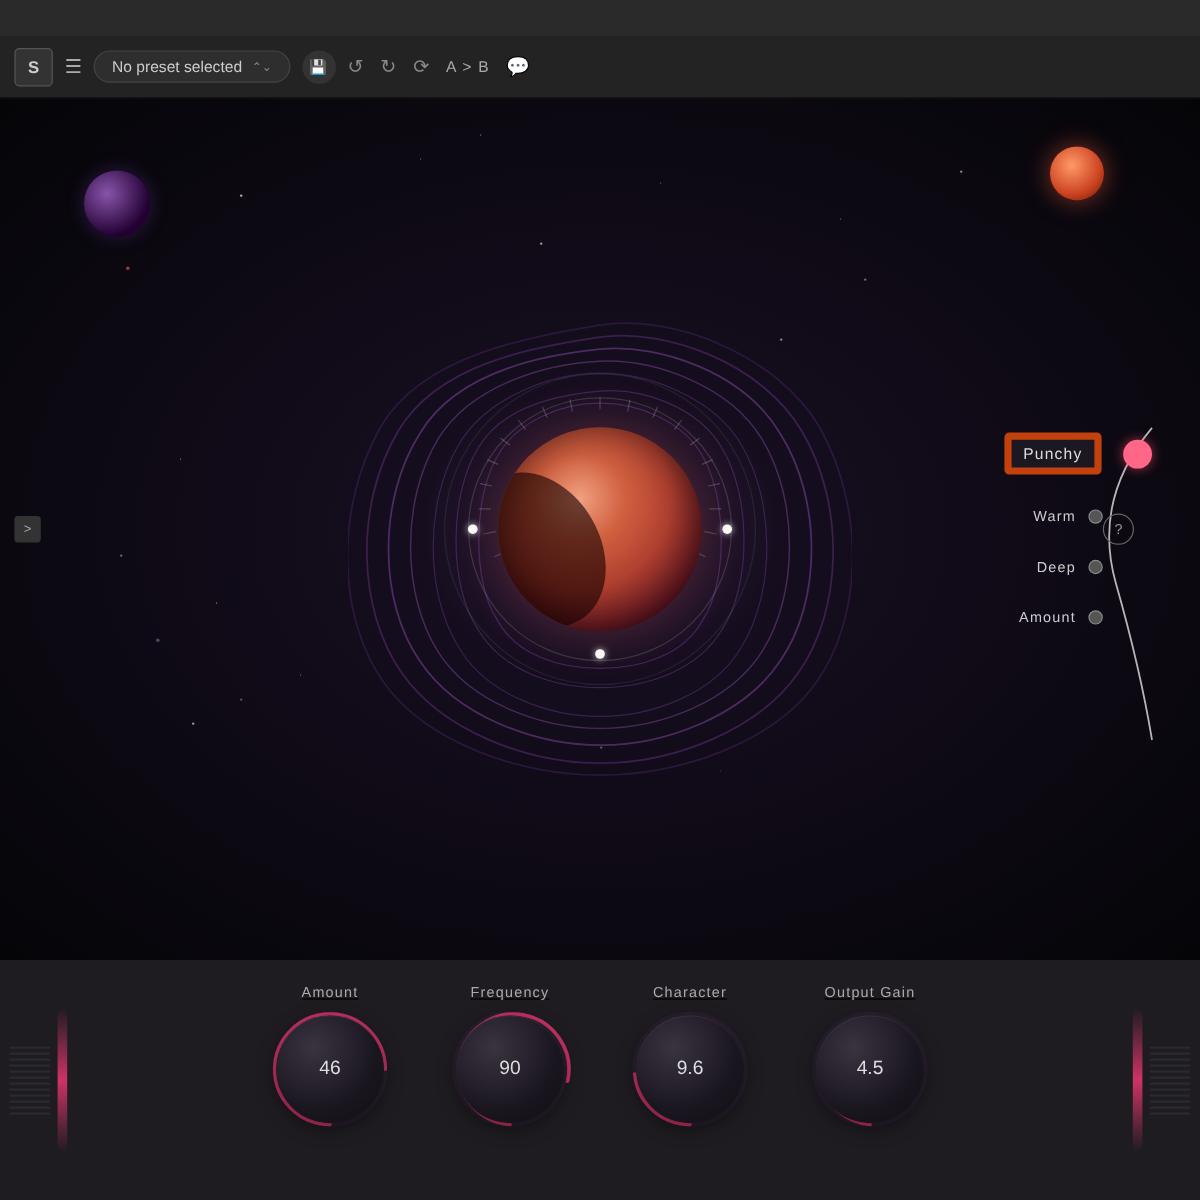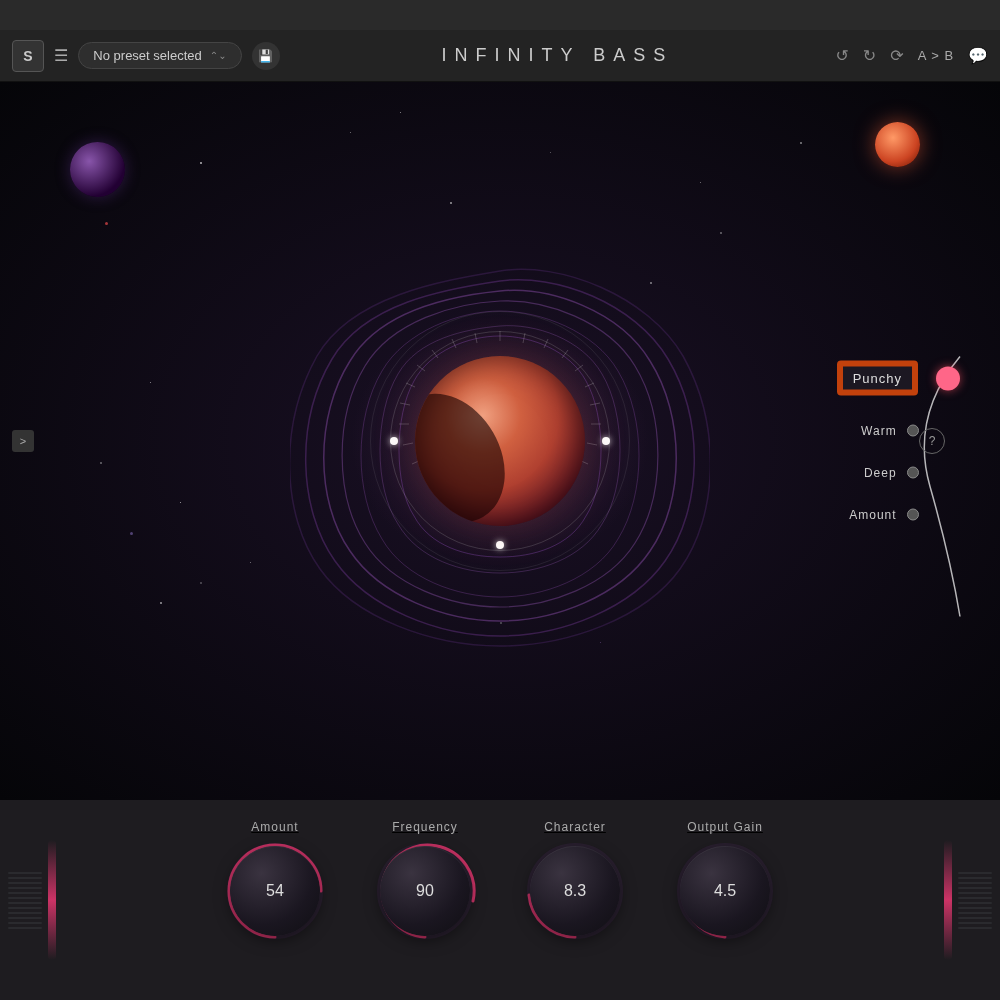--- a/index.html
+++ b/index.html
@@ -529,21 +529,20 @@
       <span>S</span>
     </div>
     <span class="toolbar-menu-icon">☰</span>
     <div class="preset-selector">
       <span>No preset selected</span>
       <span class="arrow">⌃⌄</span>
     </div>
     <div class="toolbar-save-icon">
       <span>💾</span>
     </div>
-    <div class="plugin-title">INFINITY BASS</div>
     <div class="toolbar-controls">
       <span>↺</span>
       <span>↻</span>
       <span>⟳</span>
       <span class="toolbar-ab">A &gt; B</span>
       <span>💬</span>
     </div>
   </div>
 
   <div class="visualizer-area">
@@ -711,21 +710,21 @@
     <div class="side-glow right" style="position:absolute;"></div>
 
     <div class="knob-group">
       <div class="knob-label">Amount</div>
       <div class="knob-container">
         <svg class="knob-arc" viewBox="0 0 102 102">
           <circle cx="51" cy="51" r="46" fill="none" stroke="#2a2030" stroke-width="4"></circle>
           <path d="M 51 97 A 46 46 0 1 1 97 51" fill="none" stroke="#cc3366" stroke-width="3" stroke-linecap="round"></path>
         </svg>
         <div class="knob">
-          <div class="knob-value">54</div>
+          <div class="knob-value">46</div>
         </div>
       </div>
     </div>
 
     <div class="knob-group">
       <div class="knob-label">Frequency</div>
       <div class="knob-container">
         <svg class="knob-arc" viewBox="0 0 102 102">
           <circle cx="51" cy="51" r="46" fill="none" stroke="#2a2030" stroke-width="4"></circle>
           <path d="M 51 97 A 46 46 0 1 1 99 61" fill="none" stroke="#cc3366" stroke-width="3" stroke-linecap="round"></path>
@@ -737,21 +736,21 @@
     </div>
 
     <div class="knob-group">
       <div class="knob-label">Character</div>
       <div class="knob-container">
         <svg class="knob-arc" viewBox="0 0 102 102">
           <circle cx="51" cy="51" r="46" fill="none" stroke="#2a2030" stroke-width="4"></circle>
           <path d="M 51 97 A 46 46 0 0 1 5 55" fill="none" stroke="#cc3366" stroke-width="3" stroke-linecap="round"></path>
         </svg>
         <div class="knob">
-          <div class="knob-value">8.3</div>
+          <div class="knob-value">9.6</div>
         </div>
       </div>
     </div>
 
     <div class="knob-group">
       <div class="knob-label">Output Gain</div>
       <div class="knob-container">
         <svg class="knob-arc" viewBox="0 0 102 102">
           <circle cx="51" cy="51" r="46" fill="none" stroke="#2a2030" stroke-width="4"></circle>
           <path d="M 51 97 A 46 46 0 0 1 10 62" fill="none" stroke="#cc3366" stroke-width="3" stroke-linecap="round"></path>

